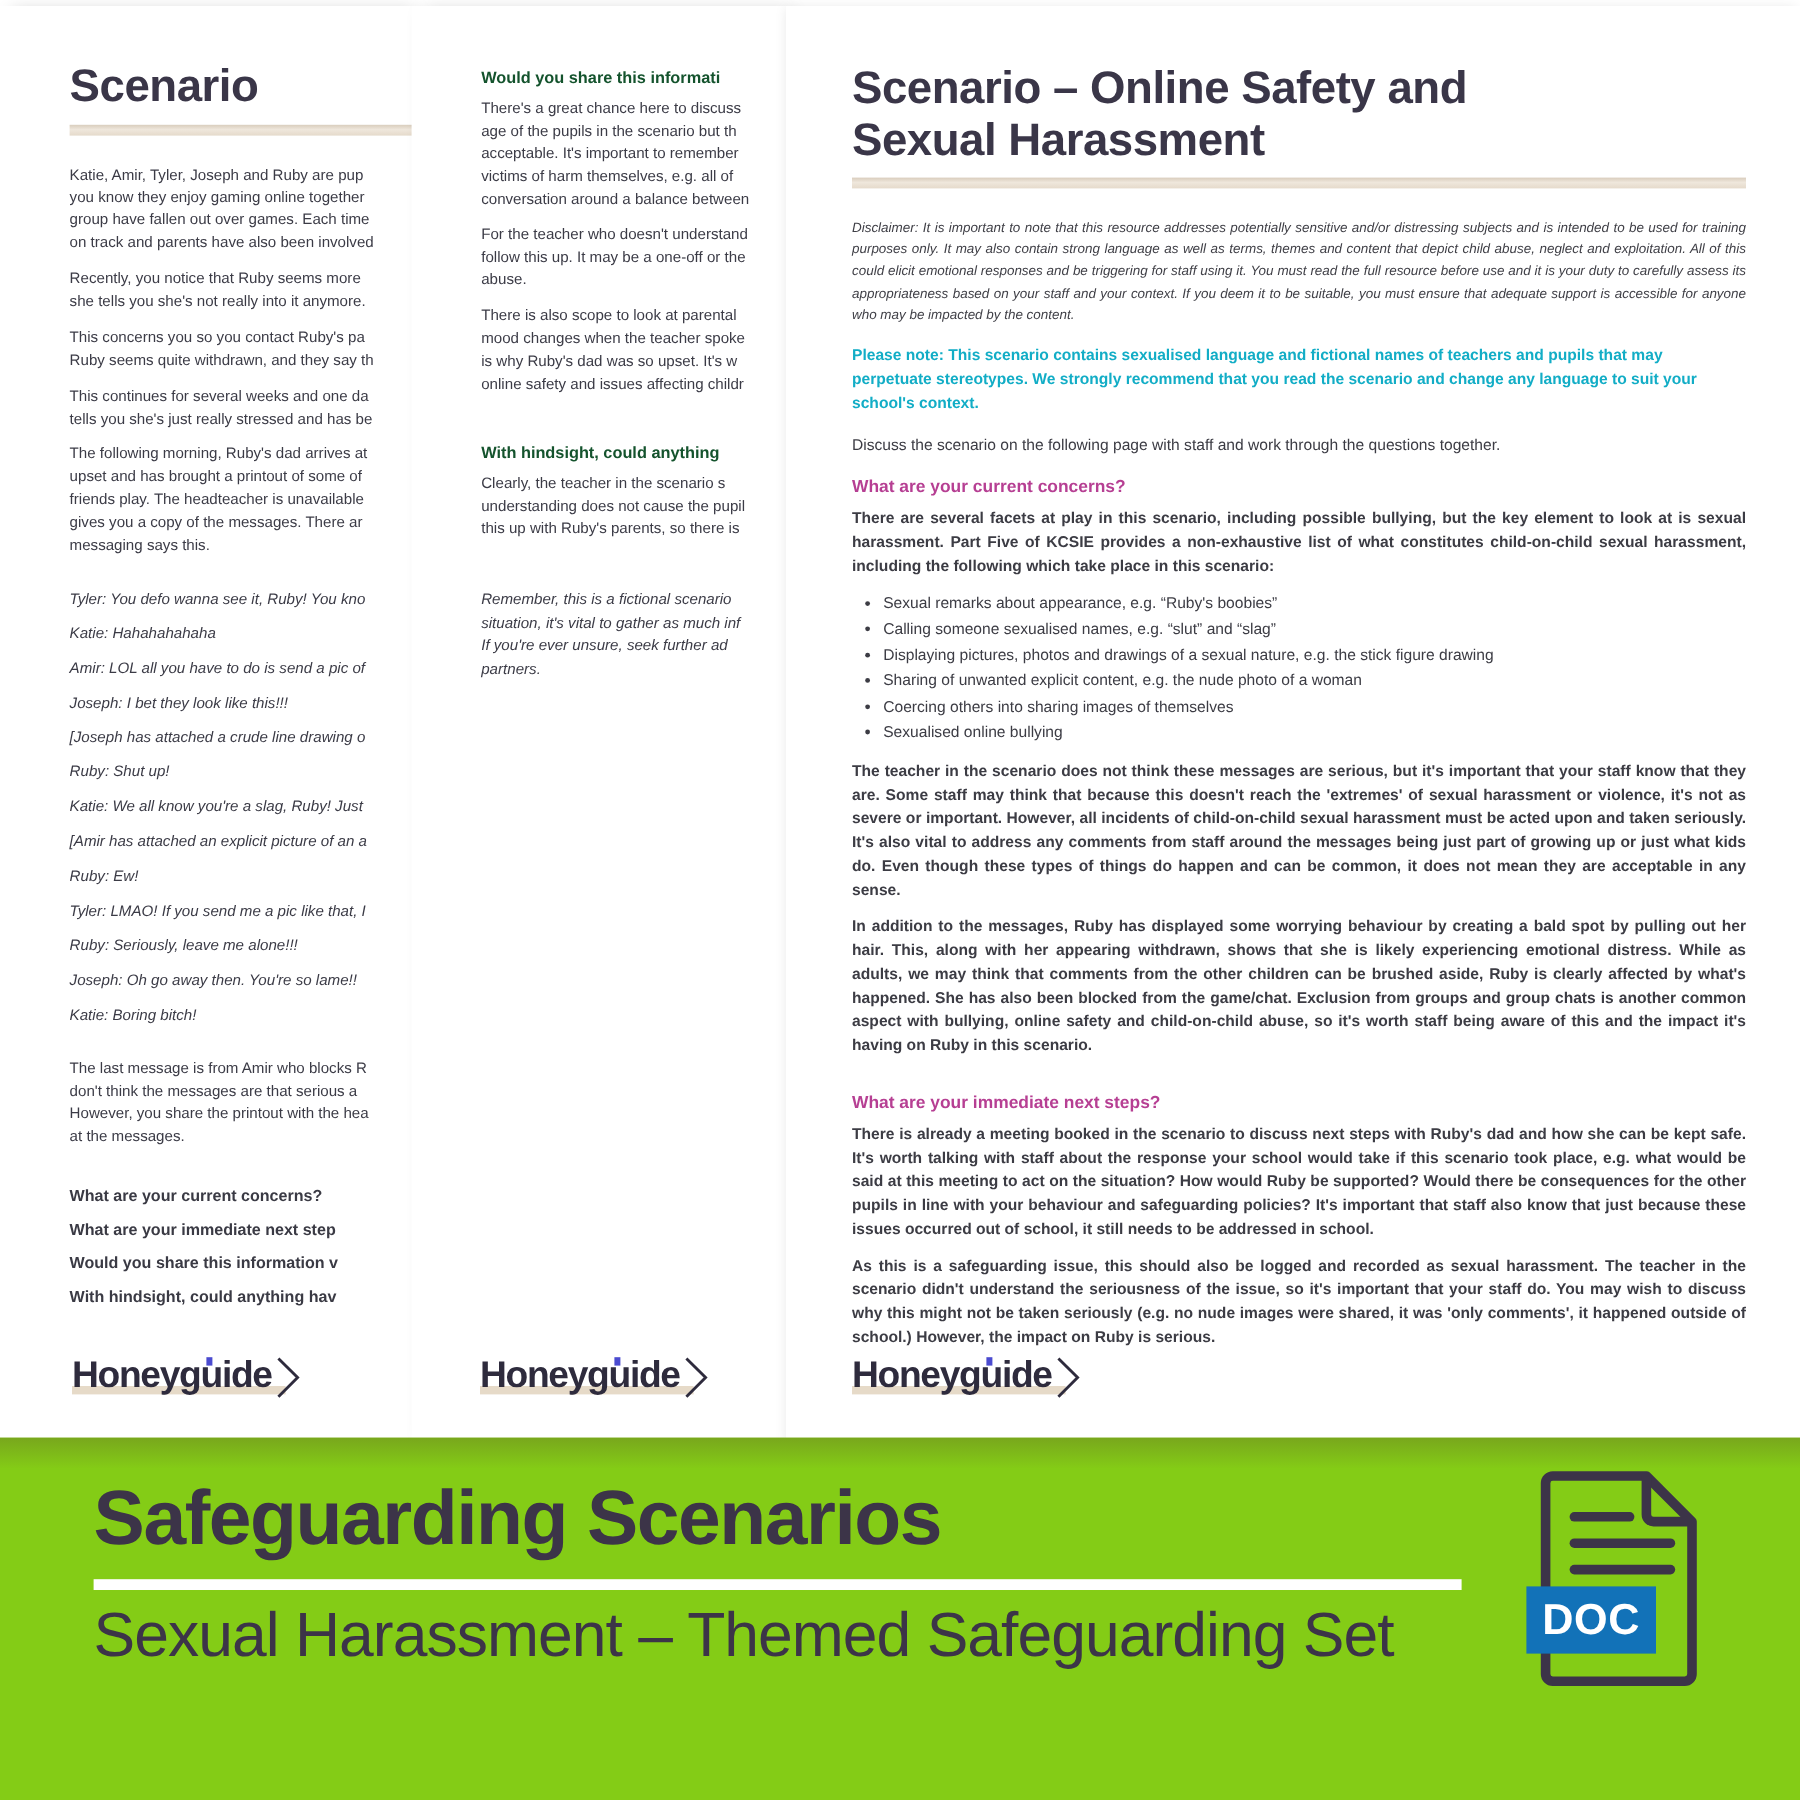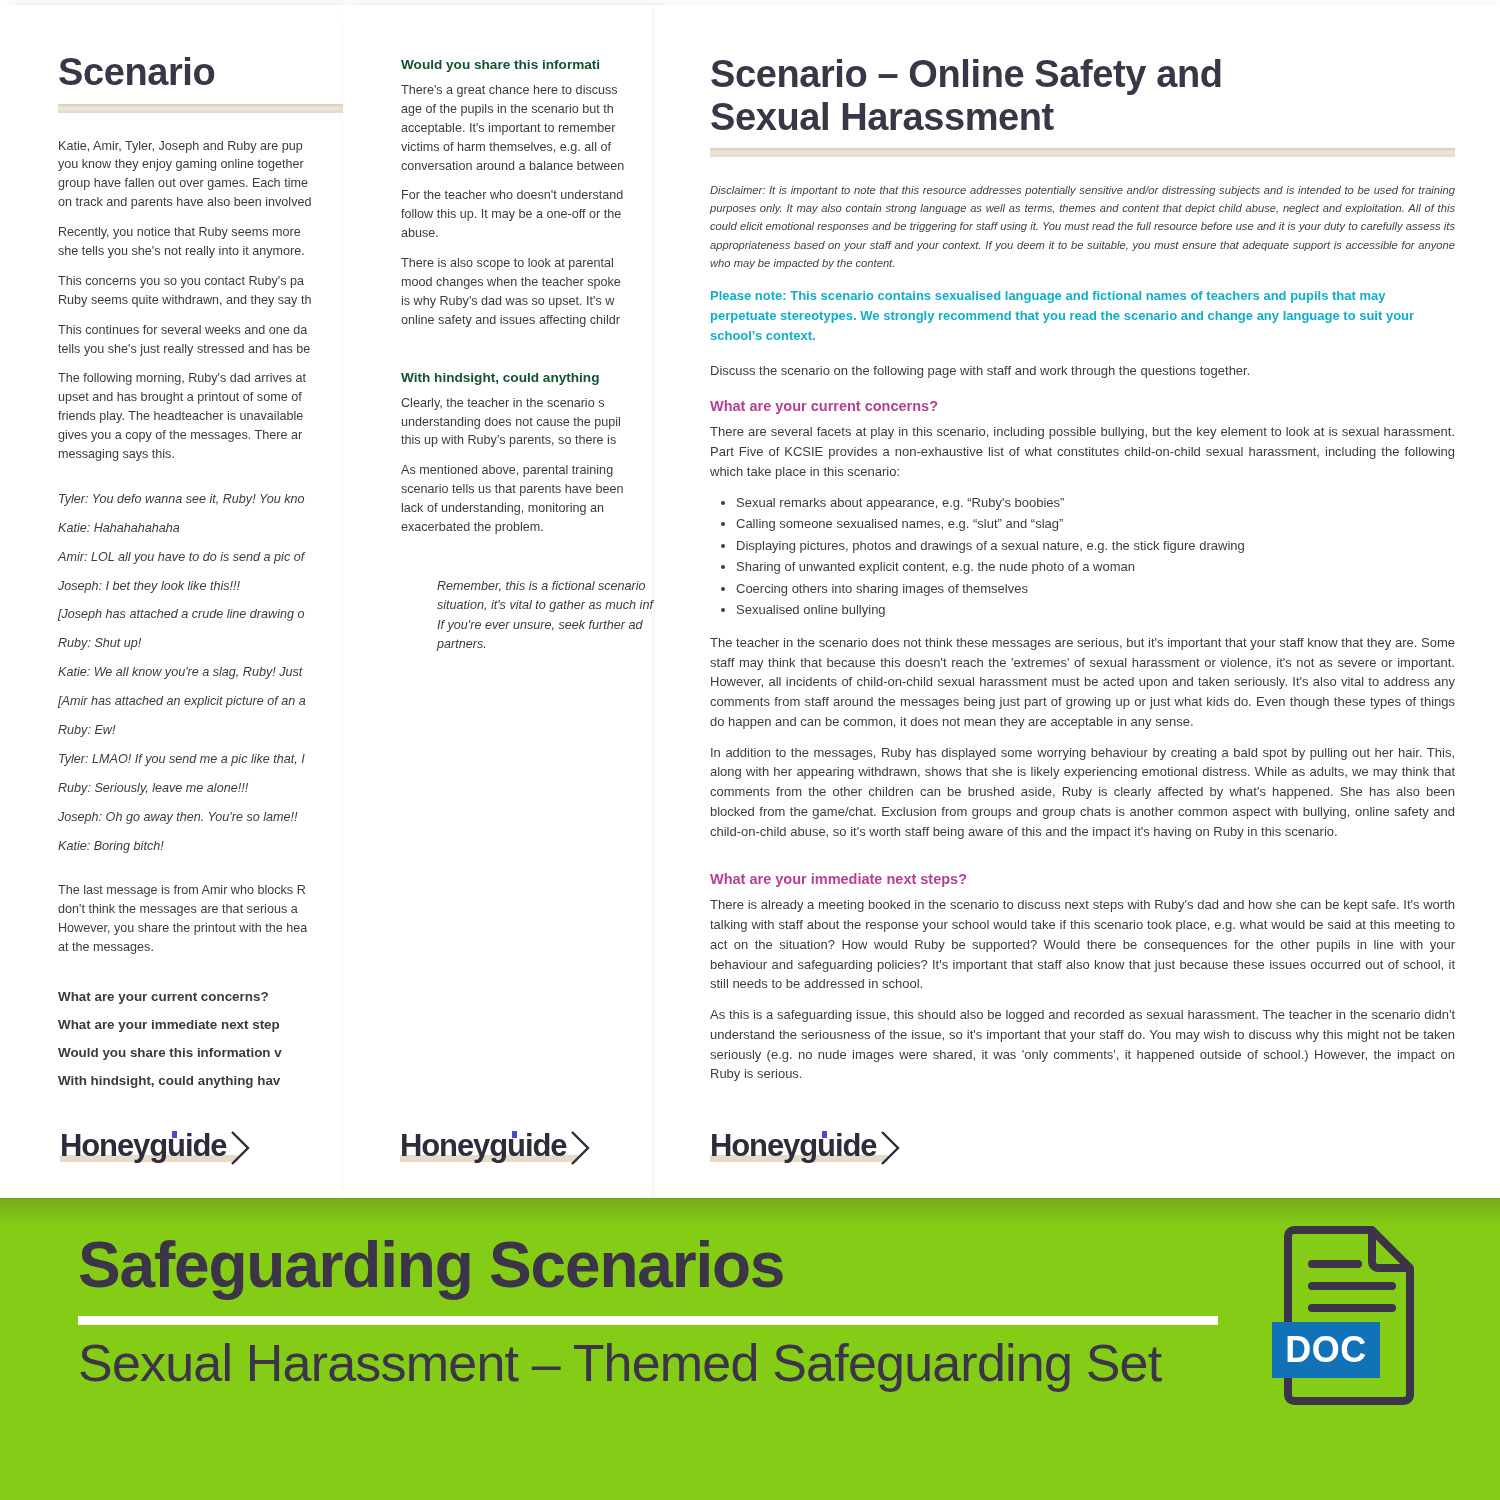--- a/index.html
+++ b/index.html
@@ -67,20 +67,21 @@
     font-size: 13px;
     line-height: 1.56;
     margin: 0 0 14px 0;
   }
   p.body {
     font-size: 13px;
     line-height: 1.52;
     text-align: justify;
     margin: 0 0 11px 0;
     color: #3c3c44;
+    font-weight: bold;
   }
   p.body-left {
     font-size: 13px;
     line-height: 1.52;
     margin: 0 0 11px 0;
     color: #3c3c44;
   }
   h2.section {
     color: #b63f93;
     font-size: 14.5px;
@@ -142,21 +143,21 @@
     white-space: nowrap;
   }
   .s2-head.spaced { margin-top: 40px; }
   .s2-italic {
     font-style: italic;
     font-size: 12.6px;
     line-height: 1.55;
     margin: 0;
     white-space: nowrap;
   }
-  .s2-italic-block { margin-top: 40px; margin-left: 36px; }
+  .s2-italic-block { margin-top: 40px; }
 
   
   .logo {
     position: absolute;
     display: inline-block;
     white-space: nowrap;
   }
   .logo-1 { left: 60px;  top: 1128px; }
   .logo-2 { left: 400px; top: 1128px; }
   .logo-3 { left: 710px; top: 1128px; }
@@ -367,26 +368,20 @@
       <span>is why Ruby's dad was so upset. It's w</span><br>
       <span>online safety and issues affecting childr</span>
     </p>
 
     <h2 class="s2-head spaced">With hindsight, could anything</h2>
     <p class="s2-para">
       <span>Clearly, the teacher in the scenario s</span><br>
       <span>understanding does not cause the pupil</span><br>
       <span>this up with Ruby's parents, so there is</span>
     </p>
-    <p class="s2-para">
-      <span>As mentioned above, parental training</span><br>
-      <span>scenario tells us that parents have been</span><br>
-      <span>lack of understanding, monitoring an</span><br>
-      <span>exacerbated the problem.</span>
-    </p>
 
     <div class="s2-italic-block">
       <p class="s2-italic">
         <span>Remember, this is a fictional scenario</span><br>
         <span>situation, it's vital to gather as much inf</span><br>
         <span>If you're ever unsure, seek further ad</span><br>
         <span>partners.</span>
       </p>
     </div>
   </div>

